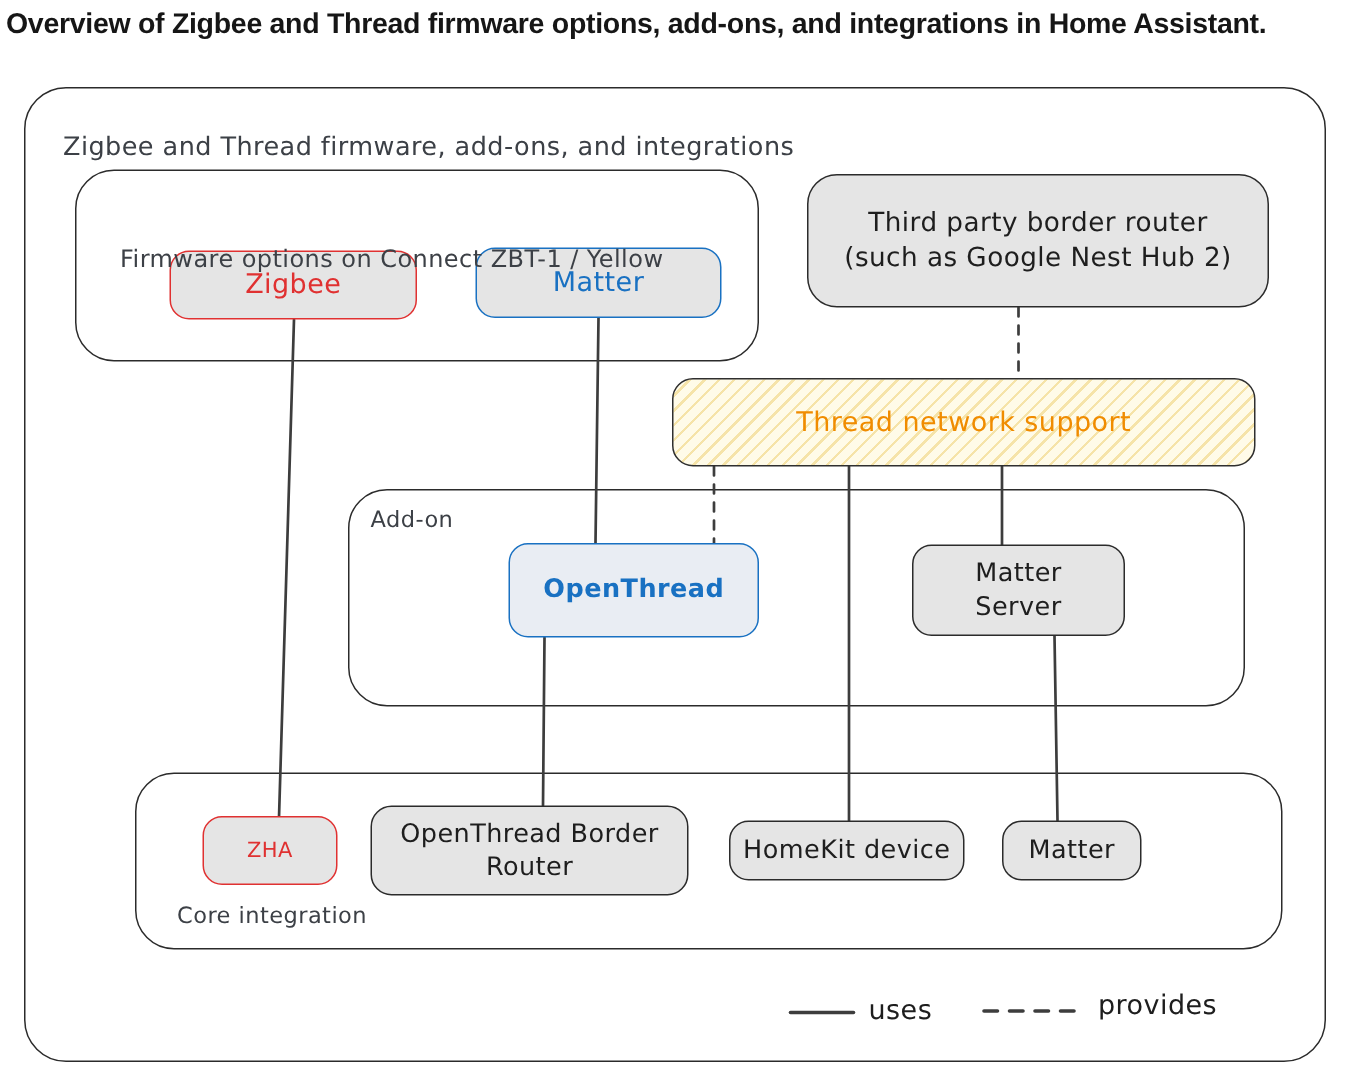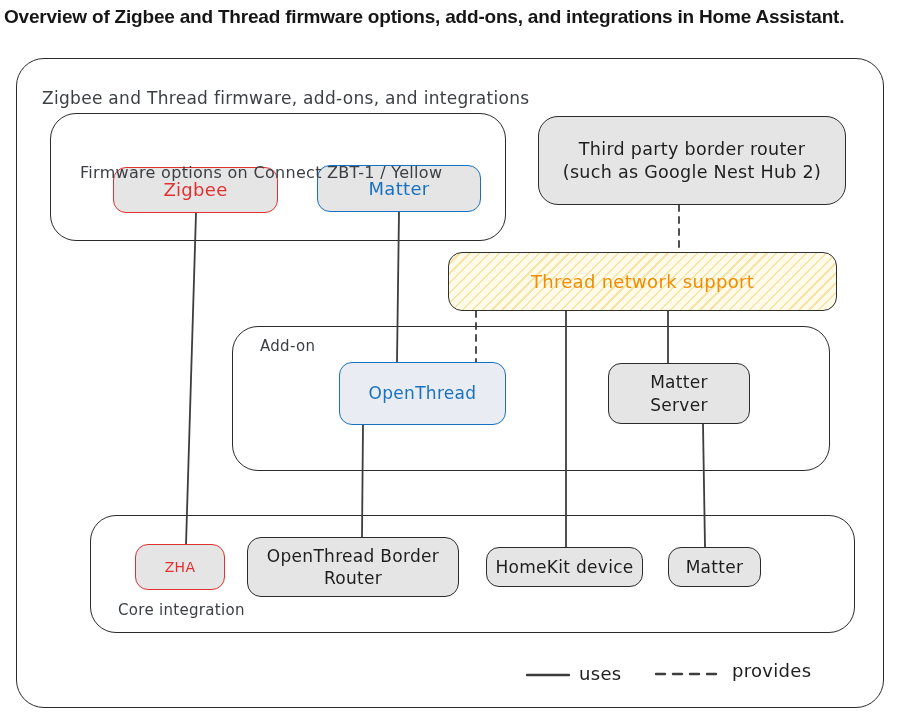--- a/index.html
+++ b/index.html
@@ -50,21 +50,21 @@
     justify-content: center;
     text-align: center;
     font-size: 17px;
     line-height: 1.3;
     color: #1e1e1e;
     letter-spacing: 0.3px;
   }
   .node span { display: block; }
   .node.red  { border-color: #e03131; color: #e03131; }
   .node.blue { border-color: #1971c2; color: #1971c2; }
-  .node.blue-filled { border-color: #1971c2; color: #1971c2; background: #e9edf3; }
+  .node.blue-filled { border-color: #1971c2; color: #1971c2; background: #e9edf3; font-weight: bold; }
   .node.hatched {
     border-color: #2f2f2f;
     border-radius: 14px;
     color: #f08c00;
     background-color: #fffbe8;
     background-image: repeating-linear-gradient(
       135deg,
       rgba(233,195,80,0.42) 0px,
       rgba(233,195,80,0.42) 1.6px,
       rgba(255,250,232,0) 1.6px,
@@ -95,21 +95,21 @@
 
   <div class="page-title">Overview of Zigbee and Thread firmware options, add-ons, and integrations in Home Assistant.</div>
 
   <div class="group" style="left:16px; top:58px; width:868px; height:650px; border-radius:28px;"></div>
   <div class="group-label" style="left:42px; top:88px; font-size:17px;">Zigbee and Thread firmware, add-ons, and integrations</div>
 
   <div class="group" style="left:50px; top:113px; width:456px; height:128px;"></div>
   <div class="group-label" style="left:80px; top:127px; font-size:16px;margin-top:36px;">Firmware options on Connect ZBT-1 / Yellow</div>
 
   <div class="group" style="left:232px; top:326px; width:598px; height:145px;"></div>
-  <div class="group-label" style="left:260px; top:337px; font-size:15px;">Add-on</div>
+  <div class="group-label" style="left:247px; top:337px; font-size:15px;">Add-on</div>
 
   <div class="group" style="left:90px; top:515px; width:765px; height:118px;"></div>
   <div class="group-label" style="left:118px; top:601px; font-size:15px;">Core integration</div>
 
   <svg class="connectors" viewBox="0 0 907 720" xmlns="http://www.w3.org/2000/svg">
     <g stroke="#3d3d3d" stroke-width="1.8" fill="none" stroke-linecap="round">
       <line x1="196" y1="213" x2="186" y2="545"></line>
       <line x1="399" y1="212" x2="397" y2="362"></line>
       <line x1="679" y1="205" x2="679" y2="252" stroke-dasharray="6 6"></line>
       <line x1="476" y1="311" x2="476" y2="362" stroke-dasharray="6 6"></line>

